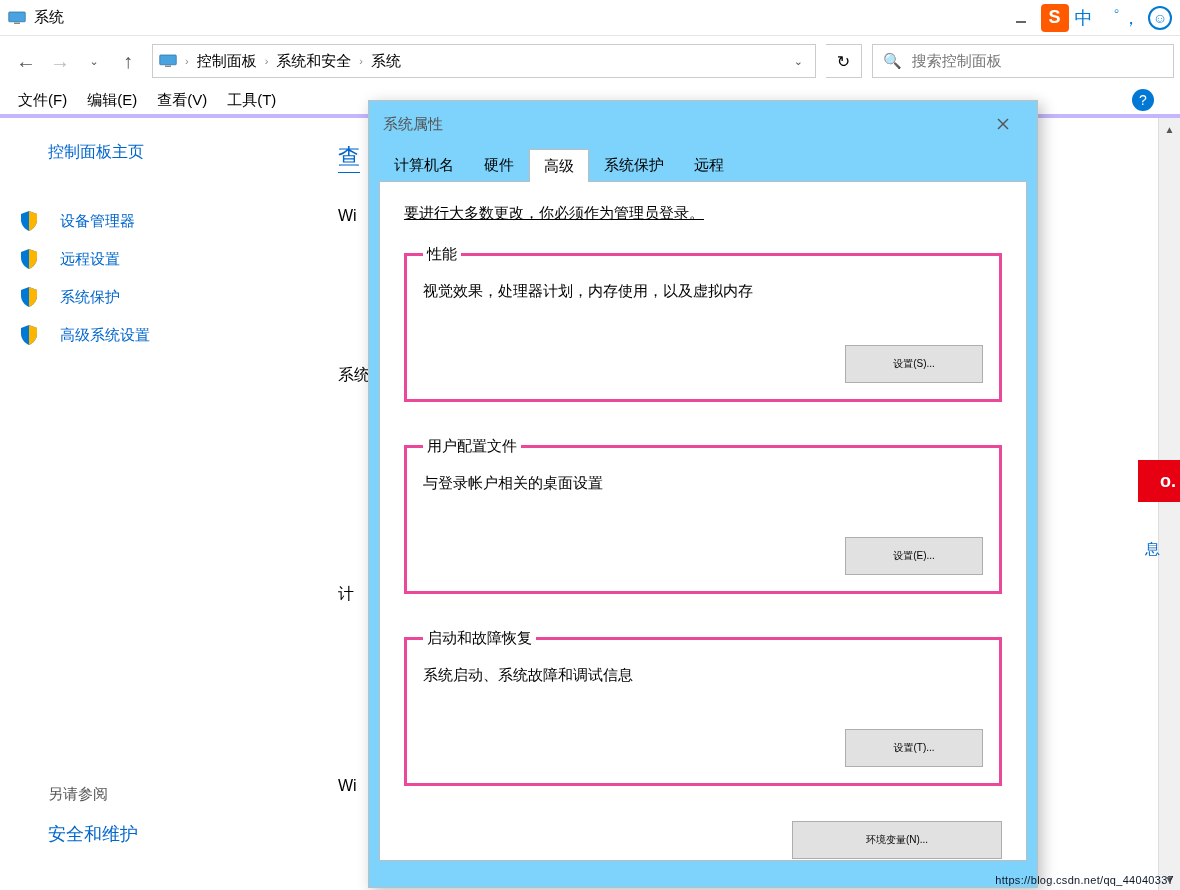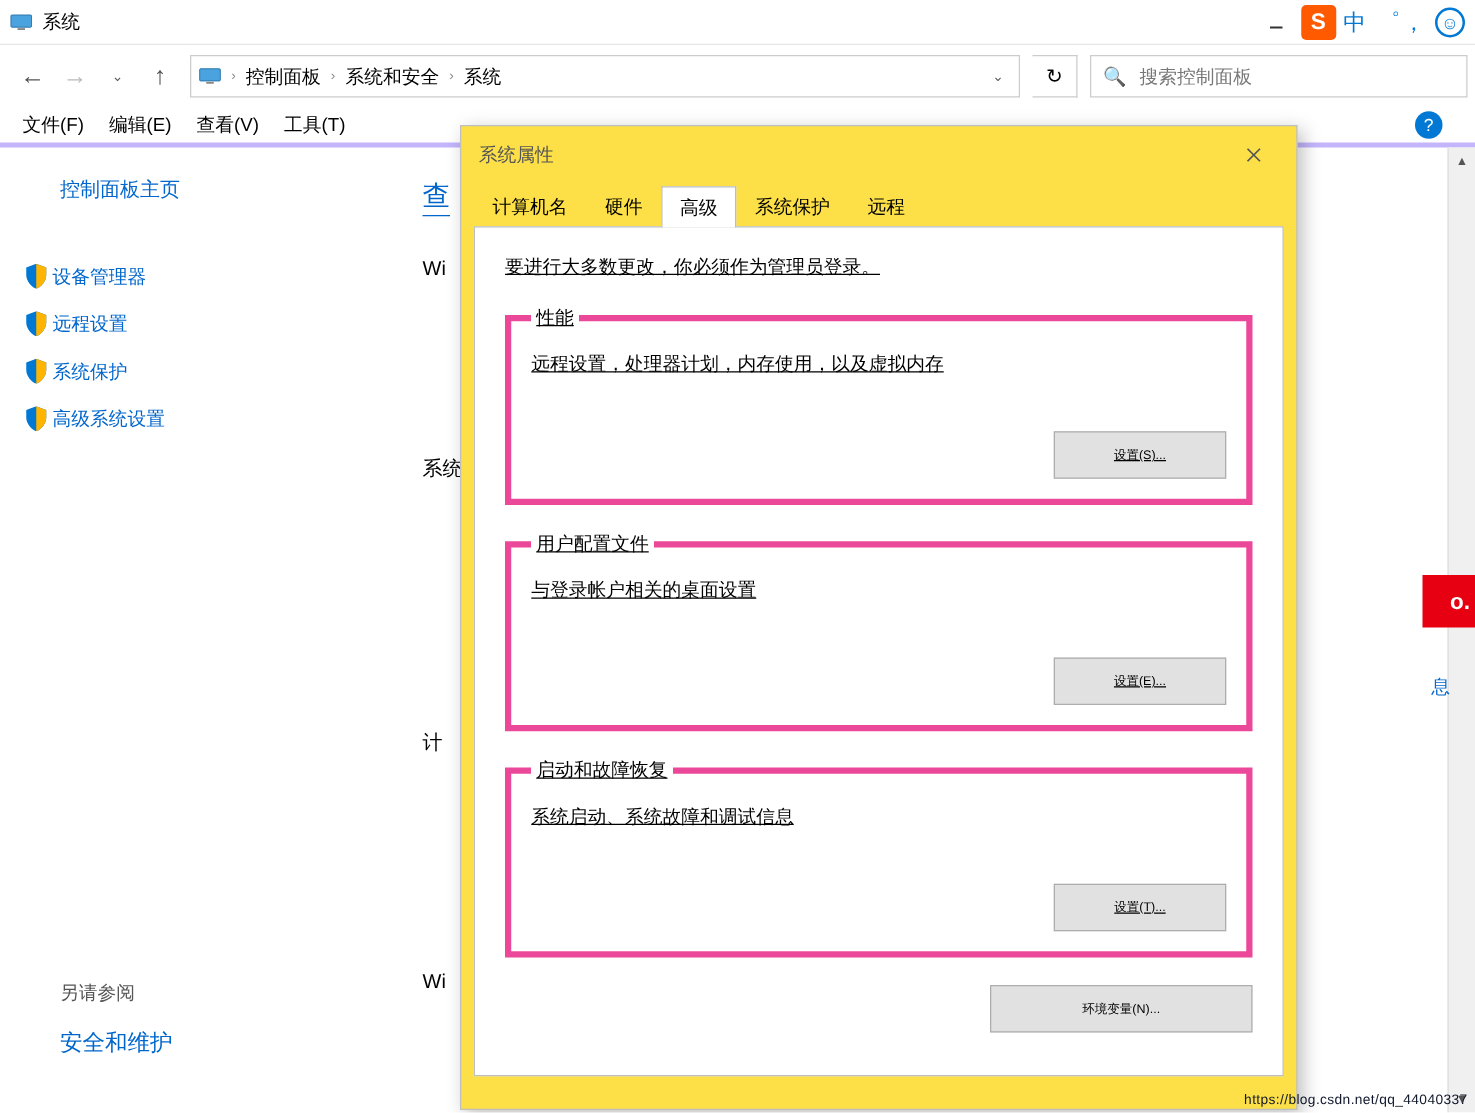--- a/index.html
+++ b/index.html
@@ -31,44 +31,44 @@
 
     
     .menubar { height: 32px; display:flex; align-items:center; padding: 0 10px; gap: 4px; border-bottom: 4px solid #c4b5fd; }
     .menu-item { padding: 4px 8px; font-size: 15px; }
     .help-circle { width:22px; height:22px; border-radius:50%; background:#0078d4; color:#fff; display:flex; align-items:center; justify-content:center; font-size:14px; margin-left:auto; margin-right: 16px; }
 
     
     .main { display:flex; height: calc(890px - 36px - 50px - 32px); }
     .sidebar { width: 320px; padding: 24px 20px; }
     .side-home { color:#0066cc; font-size:16px; margin-bottom: 48px; margin-left: 28px; }
-    .side-link { display:flex; align-items:center; gap: 4px; margin-bottom: 18px; font-size:15px; color:#0066cc; }
+    .side-link { display:flex; align-items:center; gap: 22px; margin-bottom: 18px; font-size:15px; color:#0066cc; }
     .shield { width:18px; height:20px; }
     .see-also-label { font-size: 15px; color: #555; margin-top: 440px; margin-left: 28px; margin-bottom: 18px;}
     .see-also-link { font-size: 18px; color: #0066cc; margin-left: 28px; }
 
     .content { flex:1; padding: 24px 0 0 18px; position: relative; }
     .content .hdr-link { color:#0066cc; font-size: 22px; border-bottom: 1px solid #0066cc; display:inline-block; }
     .content .peek { font-size: 16px; margin-top: 30px; }
 
     
     .vscroll { position:absolute; right:0; top:118px; bottom:0; width:22px; background:#f0f0f0; border-left:1px solid #ddd; }
     .vscroll .up, .vscroll .down { height:22px; display:flex; align-items:center; justify-content:center; font-size:10px; color:#555; }
     .vscroll .down { position:absolute; bottom:0; width:100%; }
 
     
-    .dialog { position:absolute; left: 368px; top: 100px; width: 670px; height: 788px; background:#fde047; border:1px solid #bfbfbf; box-shadow: 4px 4px 14px rgba(0,0,0,.25); }
+    .dialog { position:absolute; left: 368px; top: 100px; width: 670px; height: 788px; background:#7dd3fc; border:1px solid #bfbfbf; box-shadow: 4px 4px 14px rgba(0,0,0,.25); }
     .dlg-title { height: 46px; display:flex; align-items:center; padding: 0 14px; font-size:15px; color:#555; }
     .dlg-close { margin-left:auto; width:40px; height:30px; display:flex; align-items:center; justify-content:center; color:#555; font-size:16px; }
     .tabstrip { display:flex; align-items:end; padding: 0 10px; height: 34px; }
     .tab { padding: 7px 14px 6px; font-size:15px; border:1px solid transparent; border-bottom:none; background: transparent; color:#000; cursor:default; }
     .tab.active { background:#fff; border-color:#bdbdbd; position:relative; top:1px; }
     .dlg-body { background:#fff; margin: 0 10px; border:1px solid #bdbdbd; border-top: 1px solid #bdbdbd; height: 680px; padding: 22px 24px 16px; }
     .admin-note { font-size: 15px; margin-bottom: 22px; text-decoration: underline; }
-    fieldset { border:5px solid #ec4899; padding: 18px 16px 16px; margin-bottom: 22px; position:relative;text-decoration:underline; }
+    fieldset { border:3px solid #ec4899; padding: 18px 16px 16px; margin-bottom: 35px; position:relative; }
     legend { font-size:15px; padding: 0 4px; }
     .field-desc { font-size:15px; margin-bottom: 44px; }
     .btn-row { display:flex; justify-content:flex-end; }
     .win-btn { min-width: 138px; height: 38px; background:#e1e1e1; border:1px solid #adadad; font-size:10px; display:flex; align-items:center; justify-content:center; padding: 0 9px; }
     .env-row { display:flex; justify-content:flex-end; margin-top: 8px; }
     .env-btn { min-width: 210px; }
 
     .watermark { position:absolute; right: 6px; bottom: 4px; color:#0f172a; font-size: 11px; letter-spacing: .3px; pointer-events:none; }
     
     .red-ribbon { position:absolute; right:0; top:460px; width:42px; height:42px; background:#e60012; color:#fff; display:flex; align-items:center; justify-content:flex-end; padding-right:4px; font-size:18px; font-weight:bold; }
@@ -203,21 +203,21 @@
     <div class="tab">硬件</div>
     <div class="tab active">高级</div>
     <div class="tab">系统保护</div>
     <div class="tab">远程</div>
   </div>
   <div class="dlg-body">
     <div class="admin-note">要进行大多数更改，你必须作为管理员登录。</div>
 
     <fieldset>
       <legend>性能</legend>
-      <div class="field-desc">远程设置，处理器计划，内存使用，以及虚拟内存</div>
+      <div class="field-desc">视觉效果，处理器计划，内存使用，以及虚拟内存</div>
       <div class="btn-row">
           <div class="win-btn">设置(S)...</div>
         </div>
     </fieldset>
 
     <fieldset>
       <legend>用户配置文件</legend>
       <div class="field-desc">与登录帐户相关的桌面设置</div>
       <div class="btn-row">
           <div class="win-btn">设置(E)...</div>

